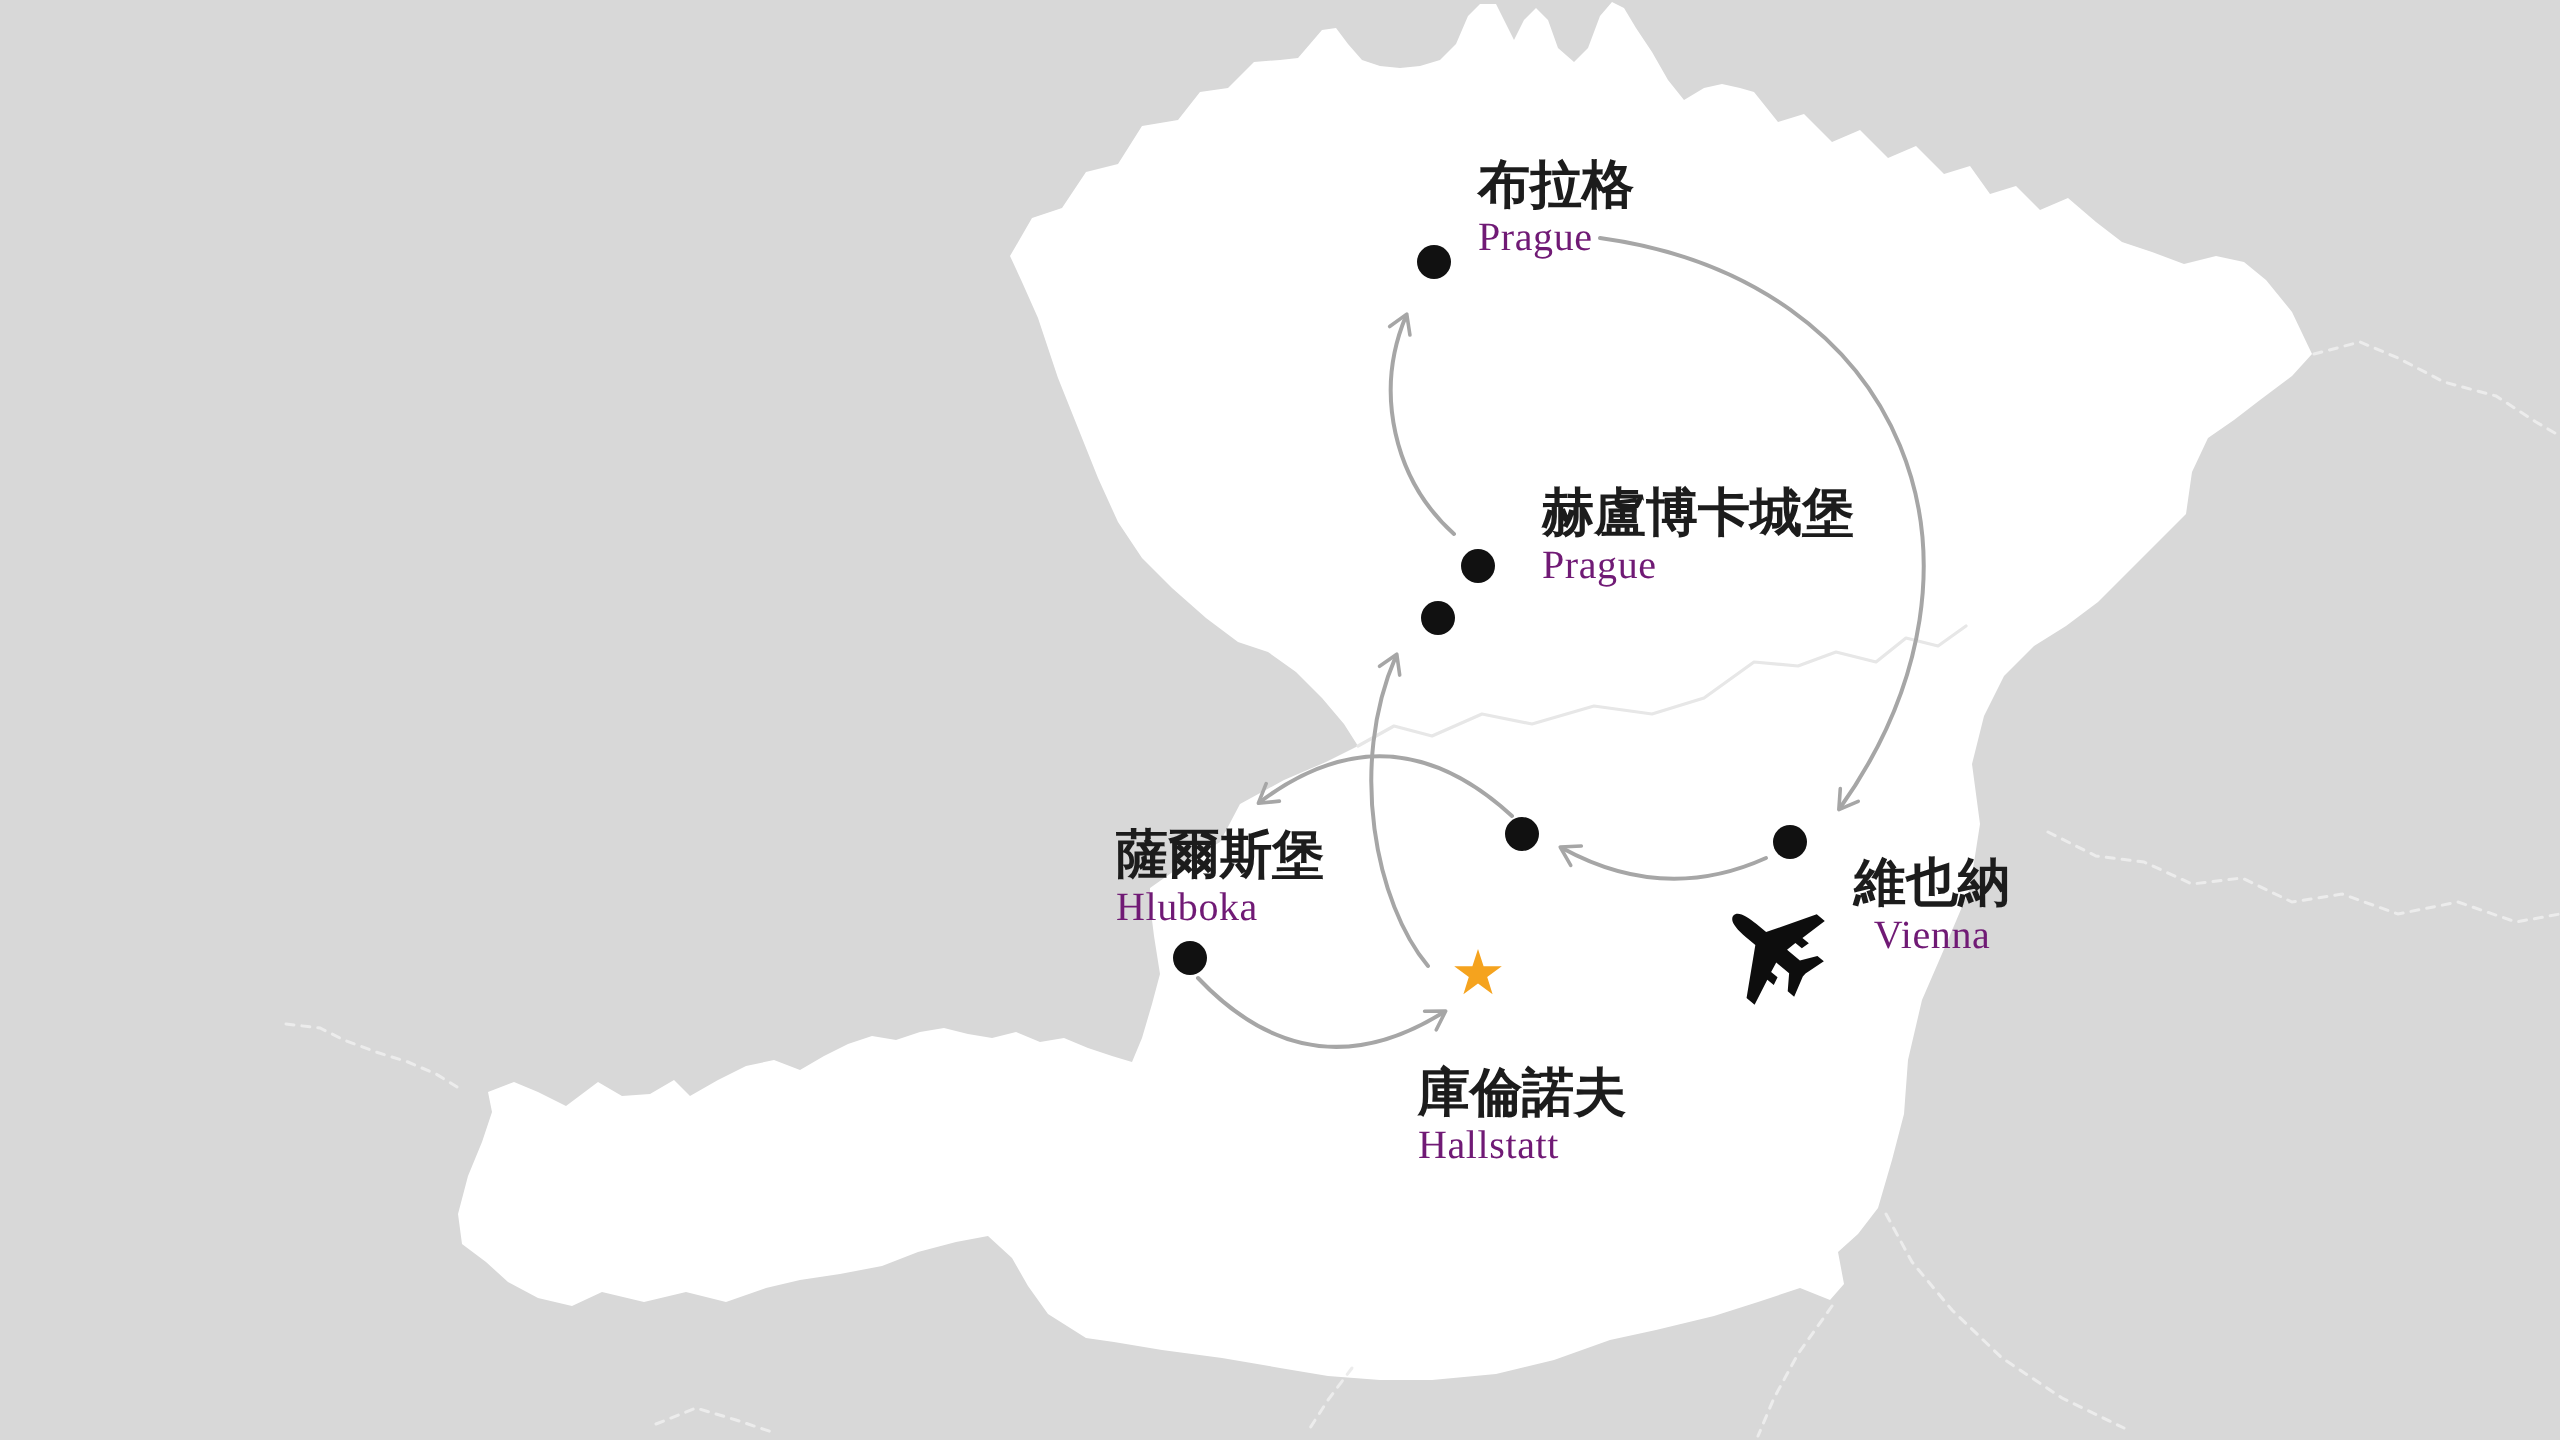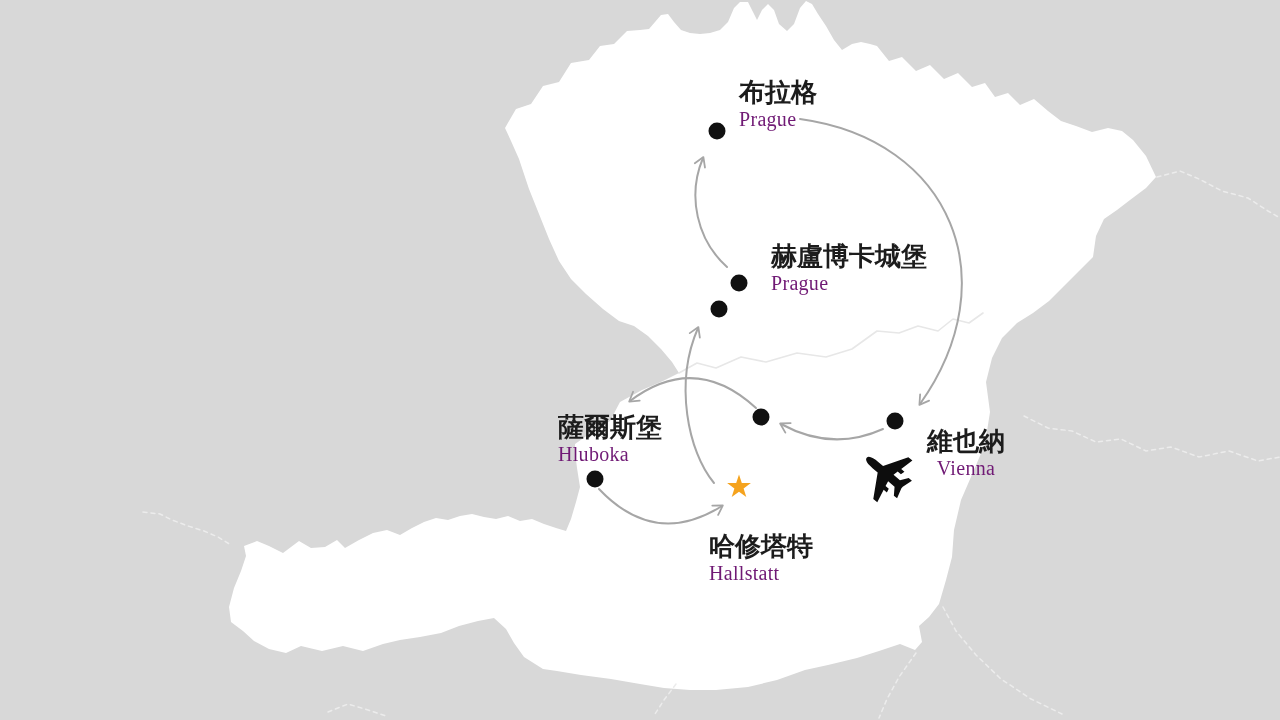--- a/index.html
+++ b/index.html
@@ -133,17 +133,17 @@
       </div>
       <div class="city-label" style="left: 915px; top: 427px; text-align: center;">
         <div class="zh">維也納</div>
         <div class="en">Vienna</div>
       </div>
       <div class="city-label" style="left: 546px; top: 413px;">
         <div class="zh">薩爾斯堡</div>
         <div class="en">Hluboka</div>
       </div>
       <div class="city-label" style="left: 697px; top: 532px;">
-        <div class="zh">哈修塔特</div>
+        <div class="zh">庫倫諾夫</div>
         <div class="en">Hallstatt</div>
       </div>
     </div>
 </div>
 
 </body></html>

